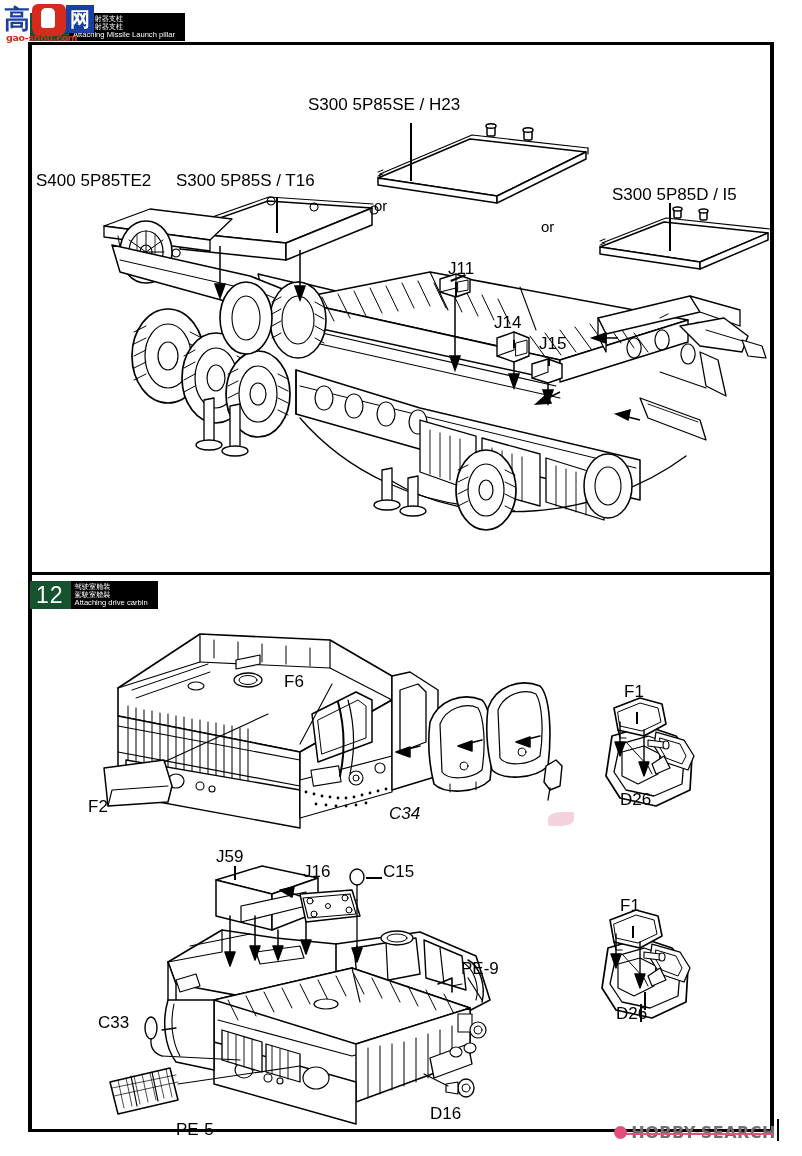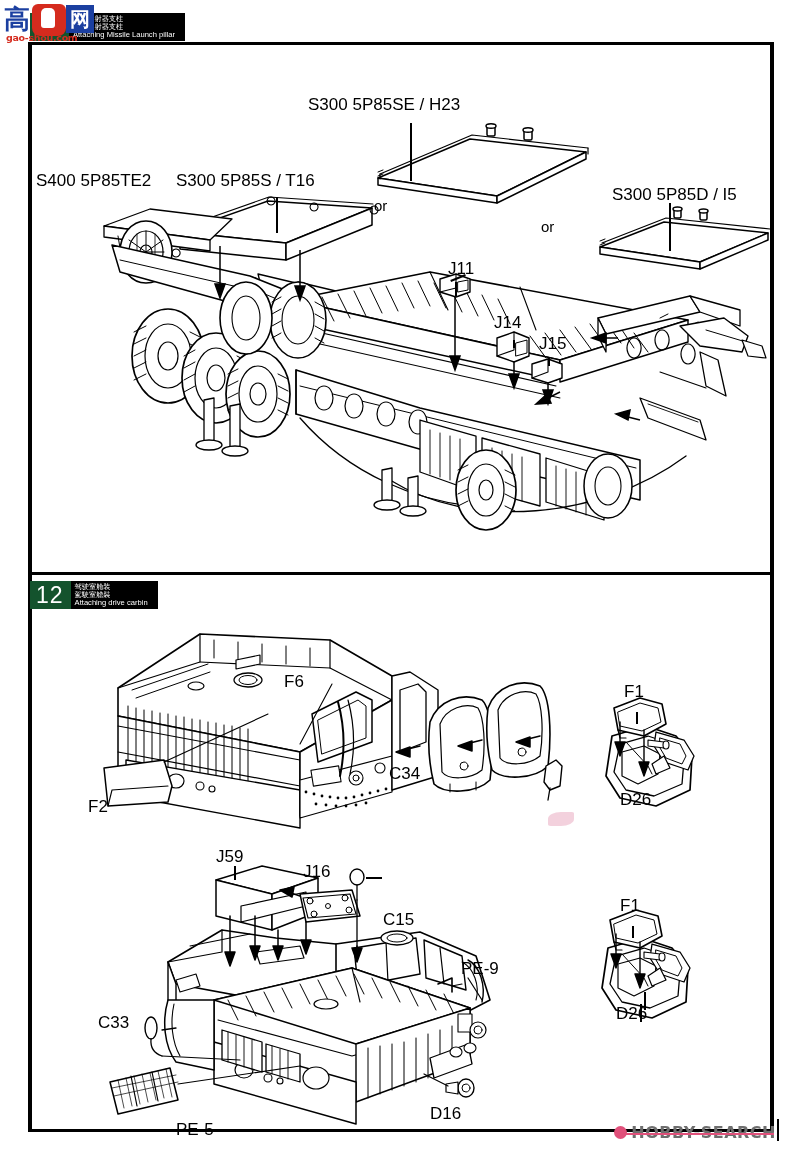--- a/index.html
+++ b/index.html
@@ -644,25 +644,25 @@
 
   <div class="ln v" style="left:234px;top:866px;height:14px;"></div>
   <div class="ln v" style="left:636px;top:712px;height:12px;"></div>
   <div class="ln v" style="left:644px;top:992px;height:18px;"></div>
   <div class="ln v" style="left:632px;top:926px;height:12px;"></div>
   <div class="ln v" style="left:640px;top:1004px;height:18px;"></div>
   <div class="ln h" style="left:366px;top:877px;width:16px;"></div>
 
   <div class="lbl" style="left:284px;top:672px;">F6</div>
   <div class="lbl" style="left:88px;top:797px;">F2</div>
-  <div class="lbl" style="left:389px;top:764px;">C34</div>
+  <div class="lbl" style="left:389px;top:804px;font-style:italic;">C34</div>
 
   <div class="lbl" style="left:216px;top:847px;">J59</div>
   <div class="lbl" style="left:303px;top:862px;text-align:right;">J16</div>
-  <div class="lbl" style="left:383px;top:862px;margin-top:48px;">C15</div>
+  <div class="lbl" style="left:383px;top:862px;">C15</div>
   <div class="lbl" style="left:461px;top:959px;">PE-9</div>
   <div class="lbl" style="left:98px;top:1013px;">C33</div>
   <div class="lbl" style="left:176px;top:1081px;margin-top:39px;">PE-5</div>
   <div class="lbl" style="left:430px;top:1068px;margin-top:36px;">D16</div>
 
   <div class="lbl" style="left:624px;top:682px;">F1</div>
   <div class="lbl" style="left:620px;top:790px;">D26</div>
   <div class="lbl" style="left:620px;top:896px;">F1</div>
   <div class="lbl" style="left:616px;top:1004px;">D26</div>
 

